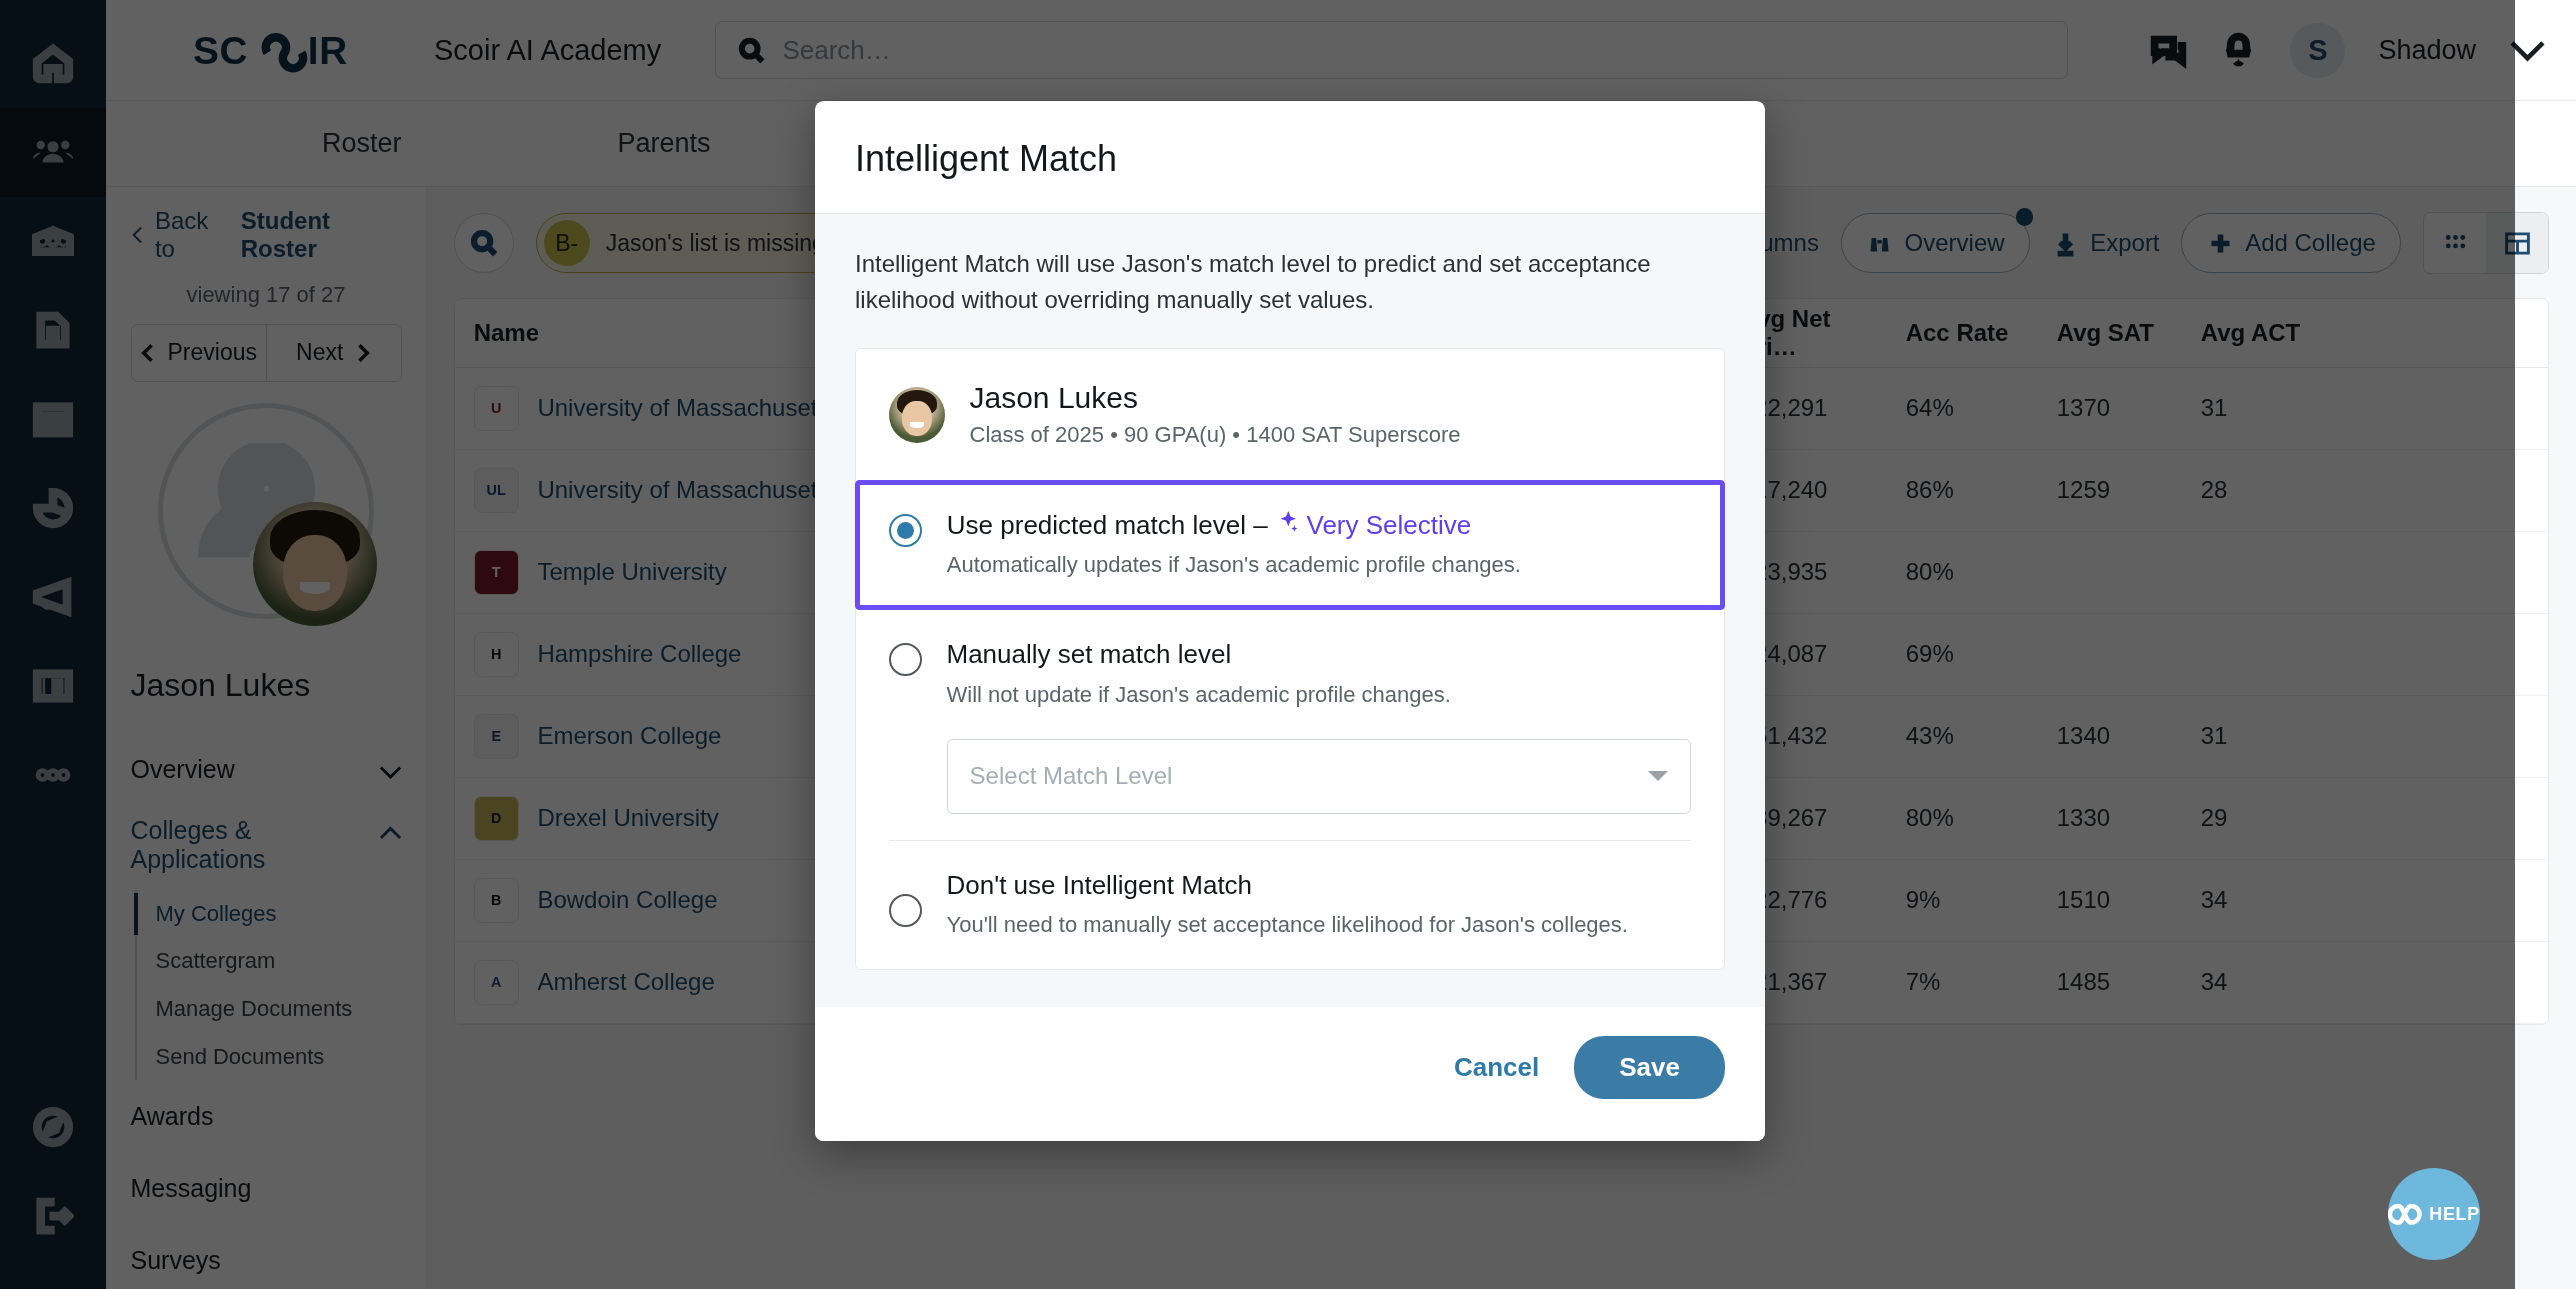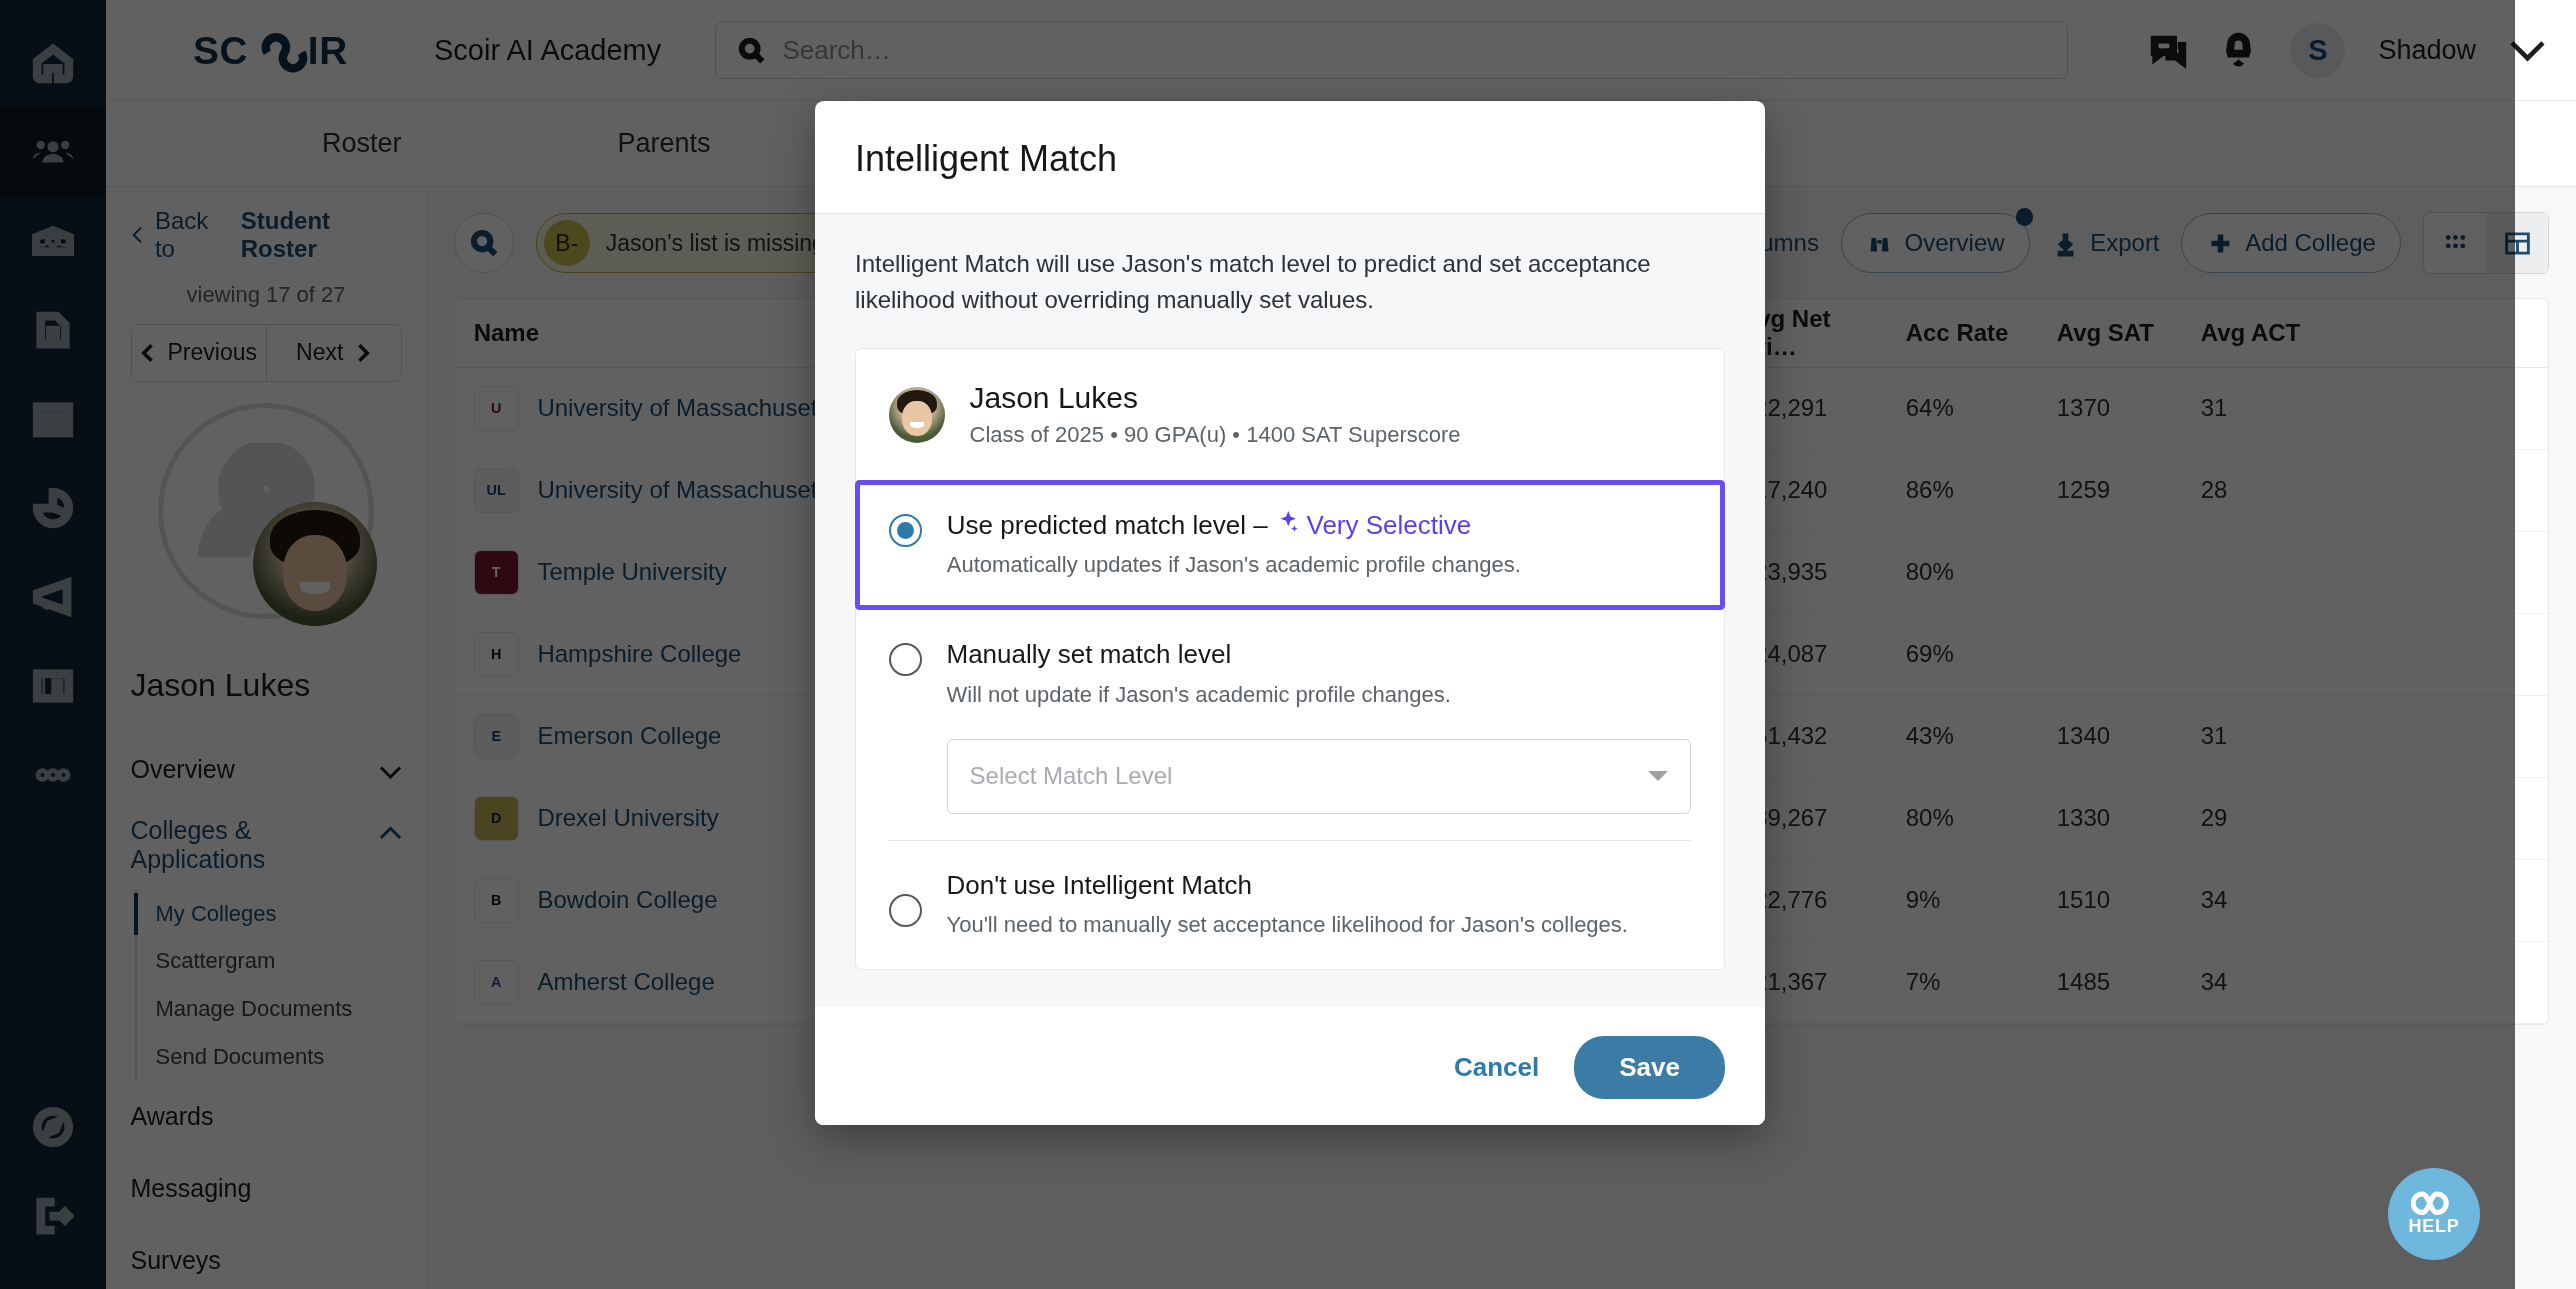--- a/index.html
+++ b/index.html
@@ -165,21 +165,21 @@
   .c-acc   { width: 151px; }
   .c-sat   { width: 144px; }
   .c-act   { width: 144px; }
   .c-name a { color: #1d4d72; text-decoration: none; font-size: 24px; }
   .col-logo { width: 45px; height: 45px; border-radius: 7.2px; flex: none; position: relative; overflow: hidden;
     display:flex; align-items:center; justify-content:center; font-size: 14.4px; font-weight:700; color:#fff; }
 
   
   .help-fab {
     position: absolute; right: 35px; bottom: 29px; width: 92px; height: 92px;
-    border-radius: 50%; background: #6fb8dd; display: flex; flex-direction: column;
+    border-radius: 50%; background: #6fb8dd; display: flex; 
     align-items: center; justify-content: center; z-index: 60;
   }
   .help-fab svg { width: 46px; height: 24.5px; fill: #fff; }
   .help-fab span { font-size: 18px; color: #fff; font-weight: 700; letter-spacing: 0.7px; margin-top: 1.4px; }
 
   
   .modal {
     position: absolute; left: 815px; top: 101px; width: 950px;
     background: #fff; border-radius: 8.6px; z-index: 100;
     box-shadow: 0 13px 43px rgba(0,0,0,0.35); overflow: hidden;
@@ -218,21 +218,21 @@
   .select-box {
     margin: 0 33px 0 91px; height: 75px; border: 0.7px solid #cfd4d8; border-radius: 5.8px;
     display: flex; align-items: center; justify-content: space-between; padding: 0 21.6px; background: #fff;
   }
   .select-ph { font-size: 24px; color: #a6acb1; }
   .sel-caret { width: 0; height: 0; border-left: 10px solid transparent; border-right: 10px solid transparent; border-top: 10px solid #9aa1a7; }
   .divider { height: 0.7px; background: #e6e8ea; margin: 26px 33px 0 33px; }
 
   .modal-footer {
     background: #fff; display: flex; align-items: center; justify-content: flex-end;
-    gap: 35px; padding: 29px 40px 26px 40px;
+    gap: 35px; padding: 29px 40px 42px 40px;
   }
   .btn-cancel { font-size: 26px; color: #2e7aa8; font-weight: 700; background: none; border: none; }
   .btn-save {
     font-size: 26px; color: #fff; font-weight: 700; background: #3a7ca5;
     border: none; border-radius: 30px; padding: 16px 45px;
   }
 </style>
 </head>
 <body>
 

